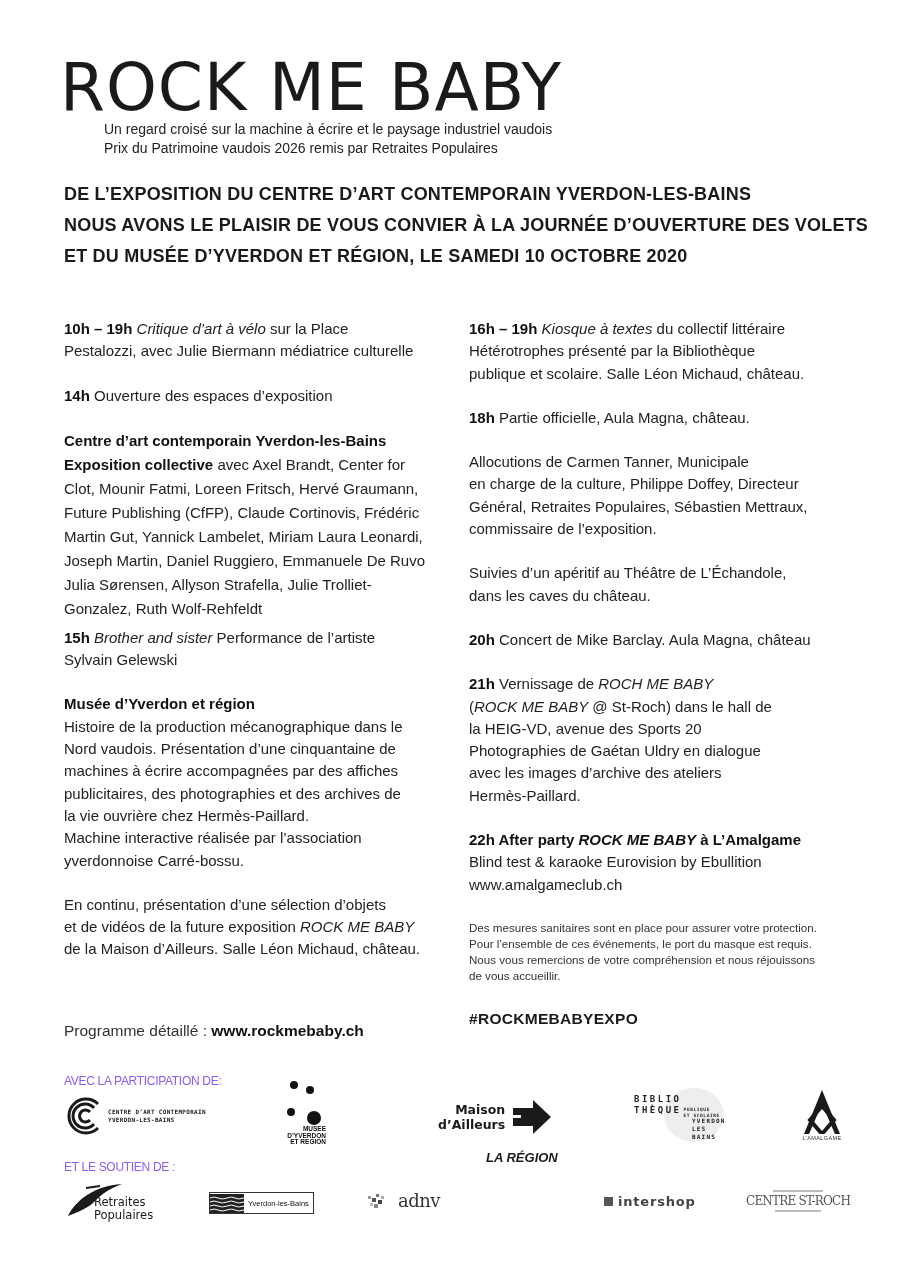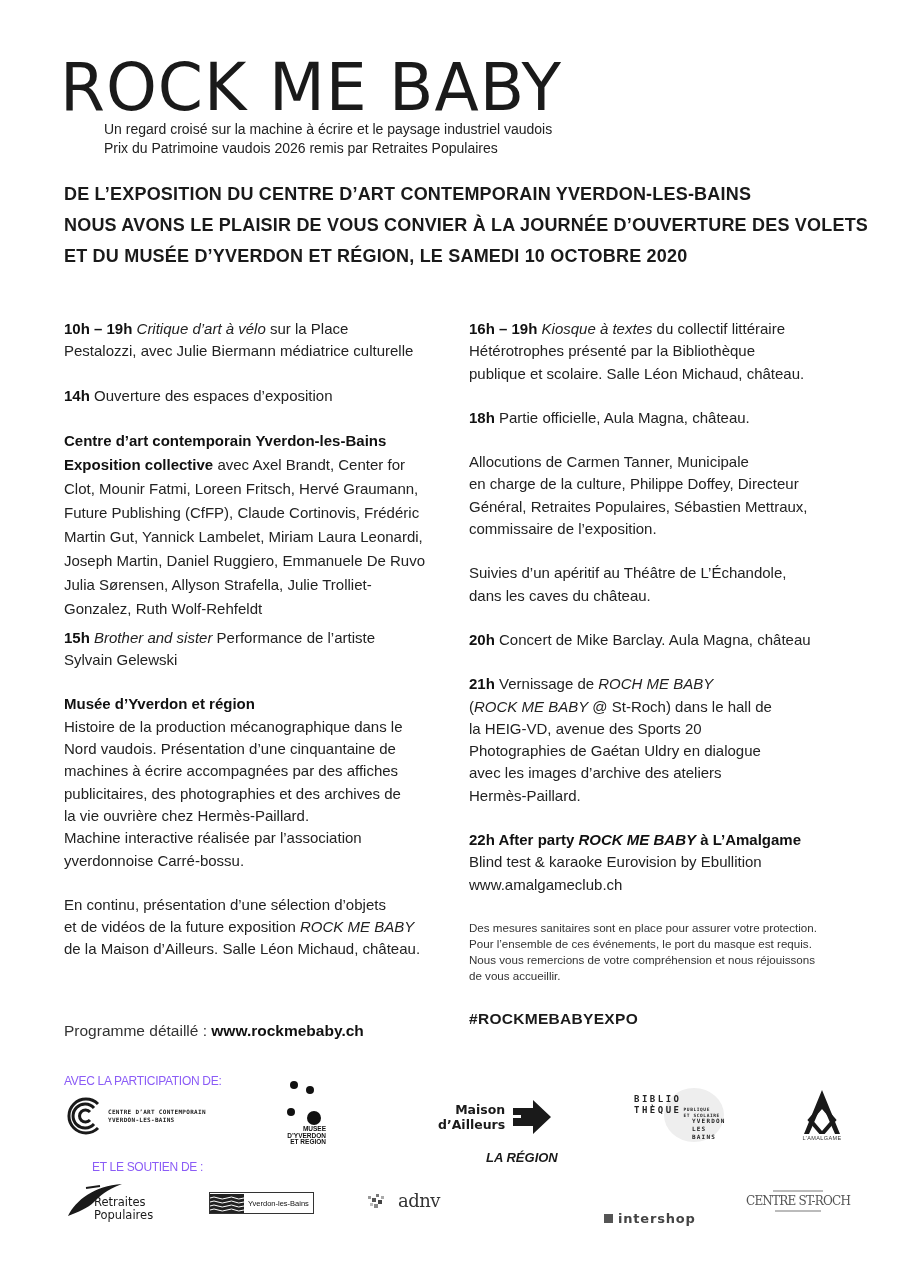--- a/index.html
+++ b/index.html
@@ -191,21 +191,21 @@
 </div>
 
 <div class="logo" style="left:802px; top:1090px; flex-direction:column;">
   <svg width="40" height="44" viewBox="0 0 40 44">
     <path d="M20 0 L38 44 H33 L20 14 L7 44 H2 Z" fill="#1a1a1a"></path>
     <path d="M8 30 L20 16 L32 30 L20 44 Z" fill="none" stroke="#1a1a1a" stroke-width="4"></path>
   </svg>
   <div style="font-family:'Liberation Sans',sans-serif; font-size:5.5px; letter-spacing:0.4px; margin-top:1px; color:#333;">L’AMALGAME</div>
 </div>
 
-<div class="abs section-label" style="left:64px; top:1160px;margin-left:28px;">ET LE SOUTIEN DE :</div>
+<div class="abs section-label" style="left:64px; top:1160px;">ET LE SOUTIEN DE :</div>
 
 <div class="logo" style="left:66px; top:1182px;">
   <svg width="58" height="36" viewBox="0 0 58 36">
     <path d="M2 34 C10 18 28 4 56 2 C40 8 34 14 28 20 C22 26 12 30 2 34 Z" fill="#1a1a1a"></path>
     <path d="M20 6 L34 4" stroke="#1a1a1a" stroke-width="2"></path>
   </svg>
   <div style="position:absolute; left:28px; top:14px; font-family:'DejaVu Sans',sans-serif; font-size:11.5px; line-height:13px; color:#1a1a1a;">
     <div>Retraites</div>
     <div>Populaires</div>
   </div>
@@ -231,21 +231,21 @@
       <rect x="15" y="6" width="3" height="3" fill="#aaa"></rect>
     <rect x="4" y="13" width="3" height="3" fill="#bbb"></rect>
   </svg>
   <div style="font-family:'DejaVu Serif',serif; font-size:18px; letter-spacing:-0.5px; color:#333; margin-left:10px; line-height:18px;">adnv</div>
 </div>
 
 <div class="logo" style="left:486px; top:1150px;">
   <div style="font-family:'Liberation Sans',sans-serif; font-weight:bold; font-style:italic; font-size:13px; color:#1a1a1a;">LA RÉGION</div>
 </div>
 
-<div class="logo" style="left:604px; top:1194px;margin-top:17px;">
+<div class="logo" style="left:604px; top:1194px;">
   <span style="display:inline-block; width:9px; height:9px; background:#555; margin-right:5px;"></span>
   <div style="font-family:'DejaVu Sans',sans-serif; font-weight:bold; font-size:13px; letter-spacing:0.8px; color:#444;">intershop</div>
 </div>
 
 <div class="logo" style="left:746px; top:1190px; flex-direction:column;">
   <div style="width:50px; height:2px; background:#bbb; margin-bottom:2px;"></div>
   <div style="font-family:'DejaVu Serif',serif; font-size:12px; letter-spacing:-0.8px; color:#555;">CENTRE ST-ROCH</div>
   <div style="width:46px; height:2px; background:#bbb; margin-top:2px;"></div>
 </div>
 

